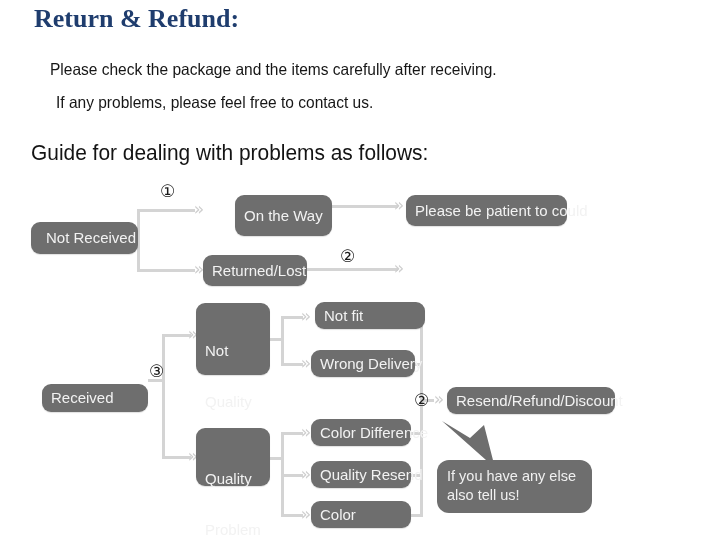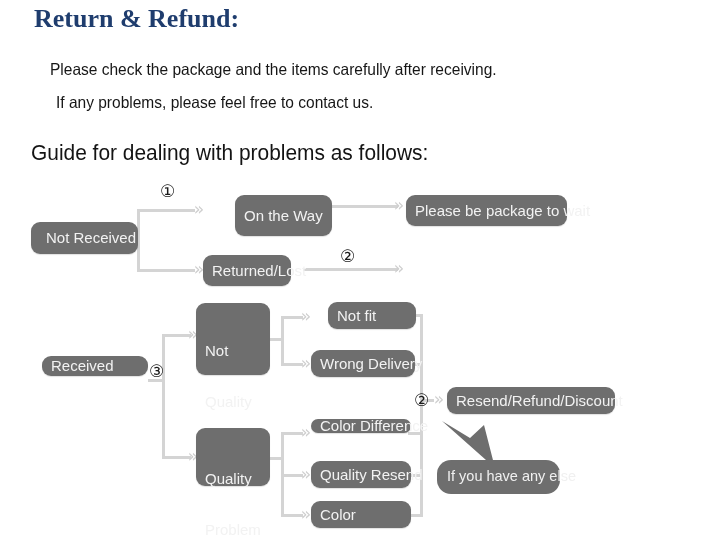--- a/index.html
+++ b/index.html
@@ -141,51 +141,52 @@
 
   <div class="cnum" style="left:160px;top:183px;">①</div>
   <div class="cnum" style="left:340px;top:248px;">②</div>
   <div class="cnum" style="left:149px;top:363px;">③</div>
   <div class="cnum" style="left:414px;top:392px;">②</div>
 
   <div class="node" style="left:31px;top:222px;width:107px;height:32px;padding-left:15px;">Not Received</div>
 
   <div class="node" style="left:205px;top:195px;width:97px;height:41px;margin-left:30px;">On the Way</div>
 
-  <div class="node" style="left:203px;top:255px;width:88px;height:31px;">Returned/Lost</div>
+  <div class="node" style="left:203px;top:255px;width:104px;height:31px;">Returned/Lost</div>
 
-  <div class="node" style="left:406px;top:195px;width:161px;height:31px;">Please be package to wait</div>
+  <div class="node" style="left:406px;top:195px;width:161px;height:31px;">Please be patient to could</div>
 
 
-  <div class="node" style="left:42px;top:356px;width:106px;height:20px;">Received</div>
+  <div class="node" style="left:42px;top:384px;width:106px;height:28px;">Received</div>
 
   <div class="node multi" style="left:196px;top:303px;width:74px;height:72px;">
     <span>Not</span>
     <span>Quality</span>
     <span>Problem</span>
   </div>
 
   <div class="node multi" style="left:196px;top:428px;width:74px;height:58px;padding-top:7px;">
     <span>Quality</span>
     <span>Problem</span>
   </div>
 
-  <div class="node" style="left:328px;top:302px;width:88px;height:27px;">Not fit</div>
+  <div class="node" style="left:315px;top:302px;width:110px;height:27px;">Not fit</div>
 
   <div class="node" style="left:311px;top:350px;width:104px;height:27px;">Wrong Delivery</div>
 
-  <div class="node" style="left:311px;top:419px;width:100px;height:14px;">Color Difference</div>
+  <div class="node" style="left:311px;top:419px;width:100px;height:27px;">Color Difference</div>
 
   <div class="node" style="left:311px;top:461px;width:100px;height:27px;">Quality Resend</div>
 
   <div class="node" style="left:311px;top:501px;width:100px;height:27px;">Color</div>
 
   <div class="node" style="left:447px;top:387px;width:168px;height:27px;">Resend/Refund/Discount</div>
 
   <svg style="position:absolute;left:440px;top:412px;width:70px;height:60px;overflow:visible;" viewBox="0 0 70 60">
     <polygon points="2,9 55,56 44,13 30,26" fill="#6e6e6e"></polygon>
   </svg>
 
-  <div class="bubble" style="left:437px;top:460px;width:123px;border-radius:14px;">
+  <div class="bubble" style="left:437px;top:460px;width:155px;">
     <span>If you have any else</span>
+    <span>also tell us!</span>
   </div>
 
 </div>
 
 </body></html>

